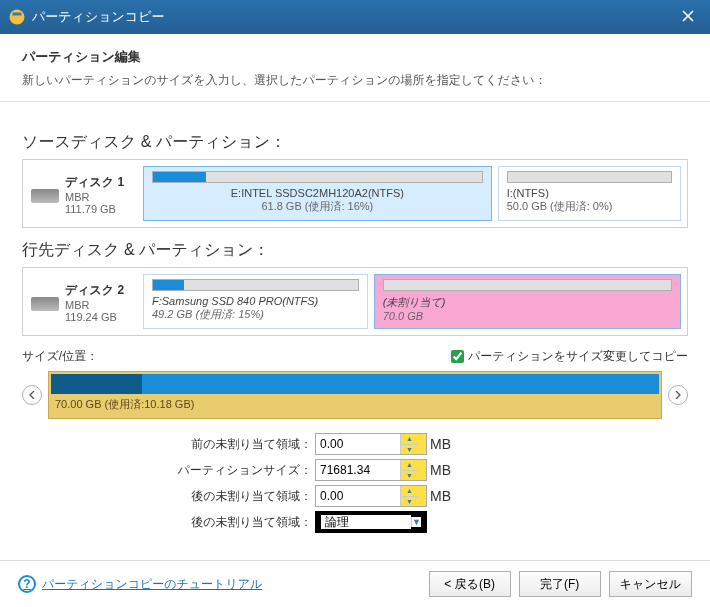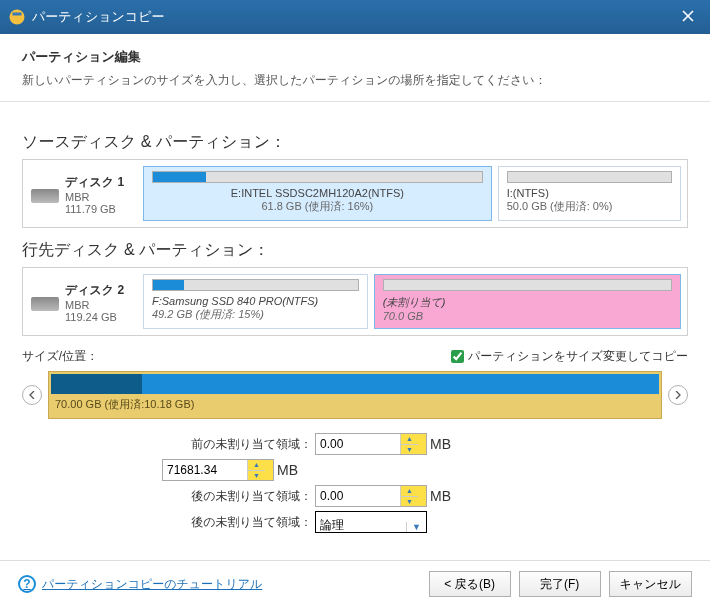--- a/index.html
+++ b/index.html
@@ -37,21 +37,21 @@
 .slider-track .used{position:absolute;left:0;top:0;bottom:0;background:#0d5c8a;}
 .slider-label{font-size:11px;padding:3px 4px 4px;color:#5a4a1a;}
 .form-grid{margin:14px 0 0 140px;}
 .form-row{display:flex;align-items:center;margin:4px 0;gap:3px;}
 .form-row .flabel{width:150px;text-align:right;font-size:12px;color:#333;}
 .spin{display:flex;align-items:stretch;border:1px solid #aaa;height:22px;width:112px;background:#fde047;}
 .spin input{border:none;width:84px;padding:0 4px;font-size:12px;outline:none;}
 .spin .updown{width:18px;border-left:1px solid #ccc;display:flex;flex-direction:column;}
 .spin .updown span{flex:1;display:flex;align-items:center;justify-content:center;font-size:7px;color:#3a7ab8;cursor:pointer;}
 .spin .updown span:first-child{border-bottom:1px solid #ccc;}
-.combo{display:flex;align-items:flex-end;border:1px solid #000000;height:22px;width:112px;background:#fff;}
+.combo{display:flex;align-items:center;border:6px solid #000000;height:22px;width:112px;background:#fff;}
 .combo input{border:none;width:90px;padding:0 4px;font-size:12px;outline:none;}
 .combo .dd{width:20px;border-left:1px solid #ccc;display:flex;align-items:center;justify-content:center;color:#3a7ab8;font-size:9px;cursor:pointer;}
 .unit{font-size:14px;color:#333;width:24px;}
 .footer{position:absolute;bottom:0;left:0;right:0;border-top:1px solid #ddd;padding:10px 18px;display:flex;align-items:center;gap:8px;}
 .help-link{display:flex;align-items:center;gap:6px;color:#1a6fb8;text-decoration:underline;cursor:pointer;flex:1;}
 .help-icon{width:18px;height:18px;border:2px solid #1a8cd8;border-radius:50%;color:#1a8cd8;display:flex;align-items:center;justify-content:center;font-weight:bold;font-size:12px;text-decoration:none;}
 .btn{min-width:82px;height:26px;border:1px solid #b0b0b0;background:linear-gradient(#fdfdfd,#ececec);font-size:12px;cursor:pointer;padding:0 10px;}
 </style>
 </head>
 <body>
@@ -164,20 +164,21 @@
       <div class="spin">
         <input value="0.00" style="">
         <div class="updown">
             <span>▲</span>
             <span>▼</span>
           </div>
       </div>
       <span class="unit">MB</span>
     </div>
     <div class="form-row">
+      <span class="flabel">パーティションサイズ：</span>
       <div class="spin">
         <input value="71681.34" style="">
         <div class="updown">
             <span>▲</span>
             <span>▼</span>
           </div>
       </div>
       <span class="unit">MB</span>
     </div>
     <div class="form-row">

